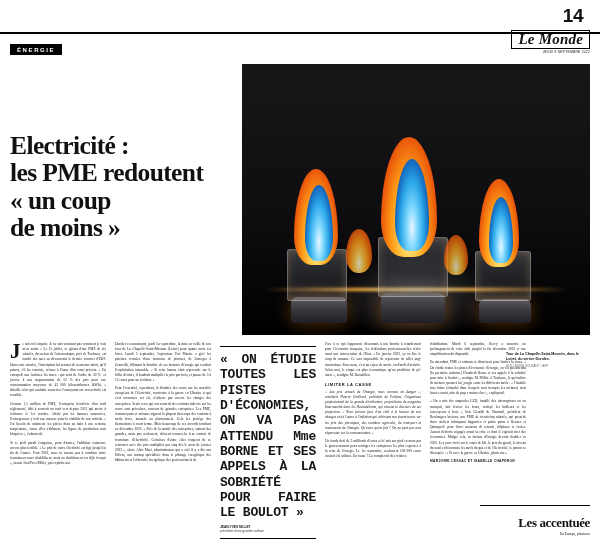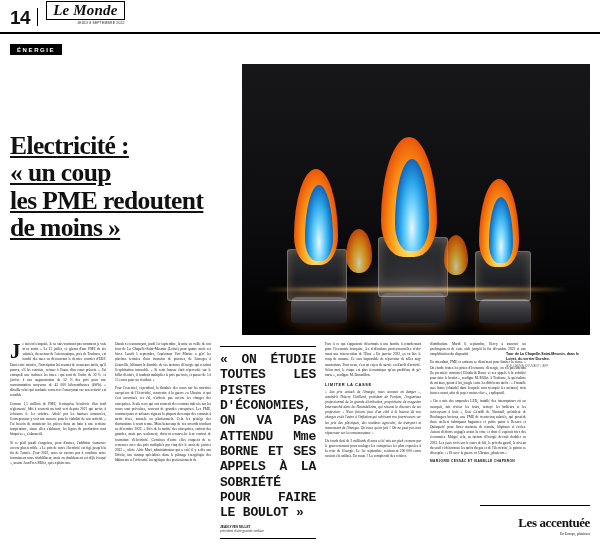--- a/index.html
+++ b/index.html
@@ -15,20 +15,21 @@
     position: relative;
   }
 
   
   .masthead {
     display: flex;
     align-items: flex-end;
     padding: 6px 10px 4px 10px;
     border-bottom: 2px solid #000;
     height: 34px;
+    flex-direction: column;
   }
   .page-num {
     font-family: "Liberation Sans", sans-serif;
     font-weight: bold;
     font-size: 19px;
     letter-spacing: -0.5px;
     line-height: 1;
     padding-right: 7px;
     margin-bottom: 1px;
   }
@@ -86,21 +87,20 @@
   }
 
   
   .page {
     padding: 8px 10px 0 10px;
     position: relative;
   }
   .top-area {
     display: flex;
     gap: 20px;
-    text-decoration: underline;
   }
   .headline-col {
     width: 212px;
     flex: 0 0 212px;
   }
   .photo-col {
     flex: 1;
   }
 
   h1.headline {
@@ -295,22 +295,22 @@
   <span class="rubric">ÉNERGIE</span>
 </div>
 
 <div class="page">
 
   <div class="top-area">
 
     <div class="headline-col">
       <h1 class="headline">
         <span class="l2">Electricité :</span>
+        <span class="l2">les PME redoutent</span>
         <span class="l2">« un coup</span>
-        <span class="l2">les PME redoutent</span>
         <span class="l2">de moins »</span>
       </h1>
     </div>
 
     <div class="photo-col">
       <div class="photo">
         <div class="flames-bg"></div>
 
         <div class="glowline" style="left:6%; right:6%; bottom:44px;"></div>
 

